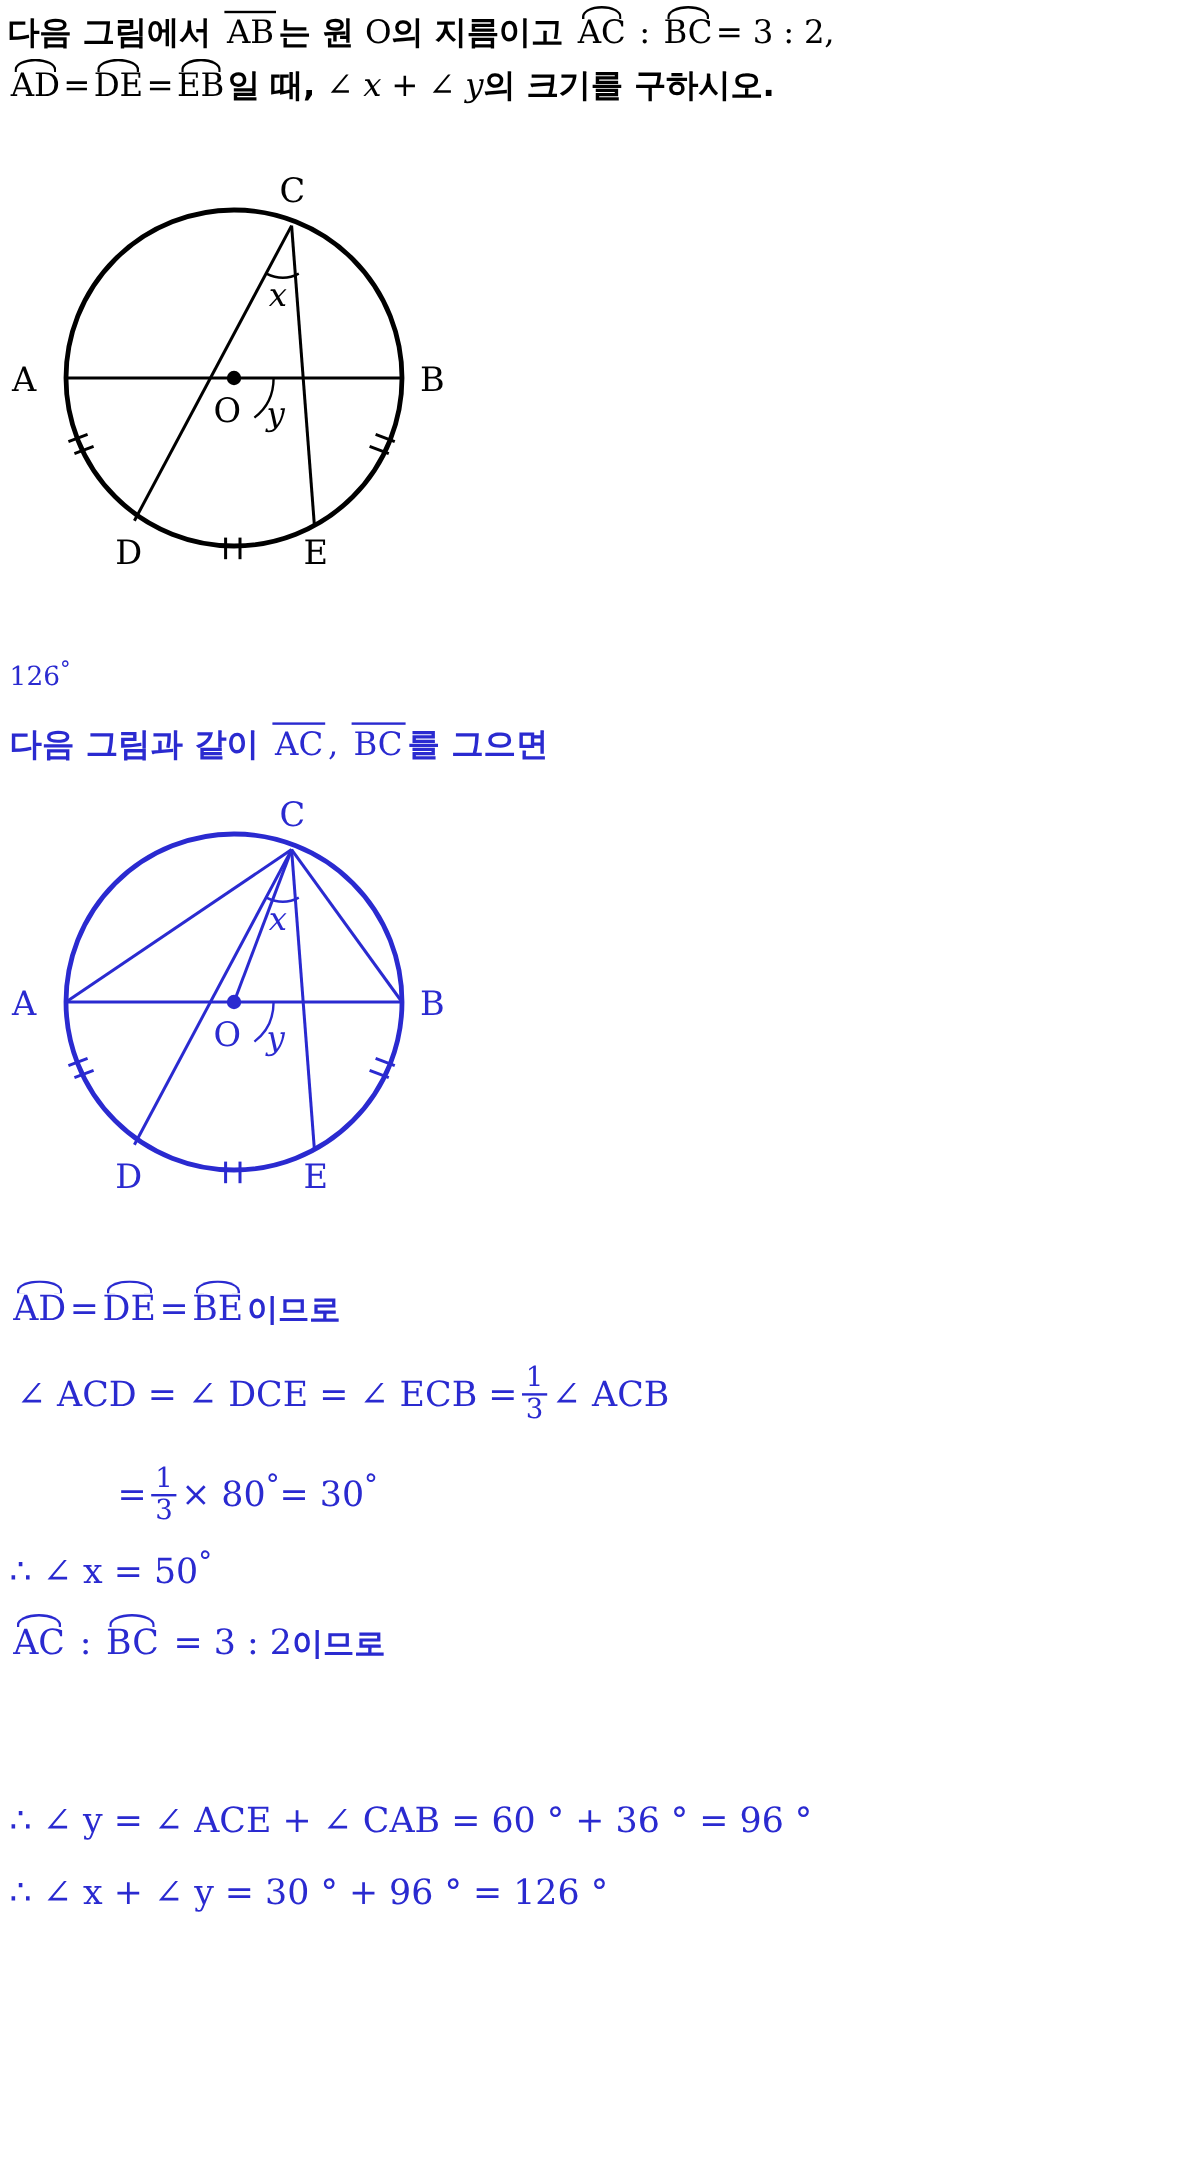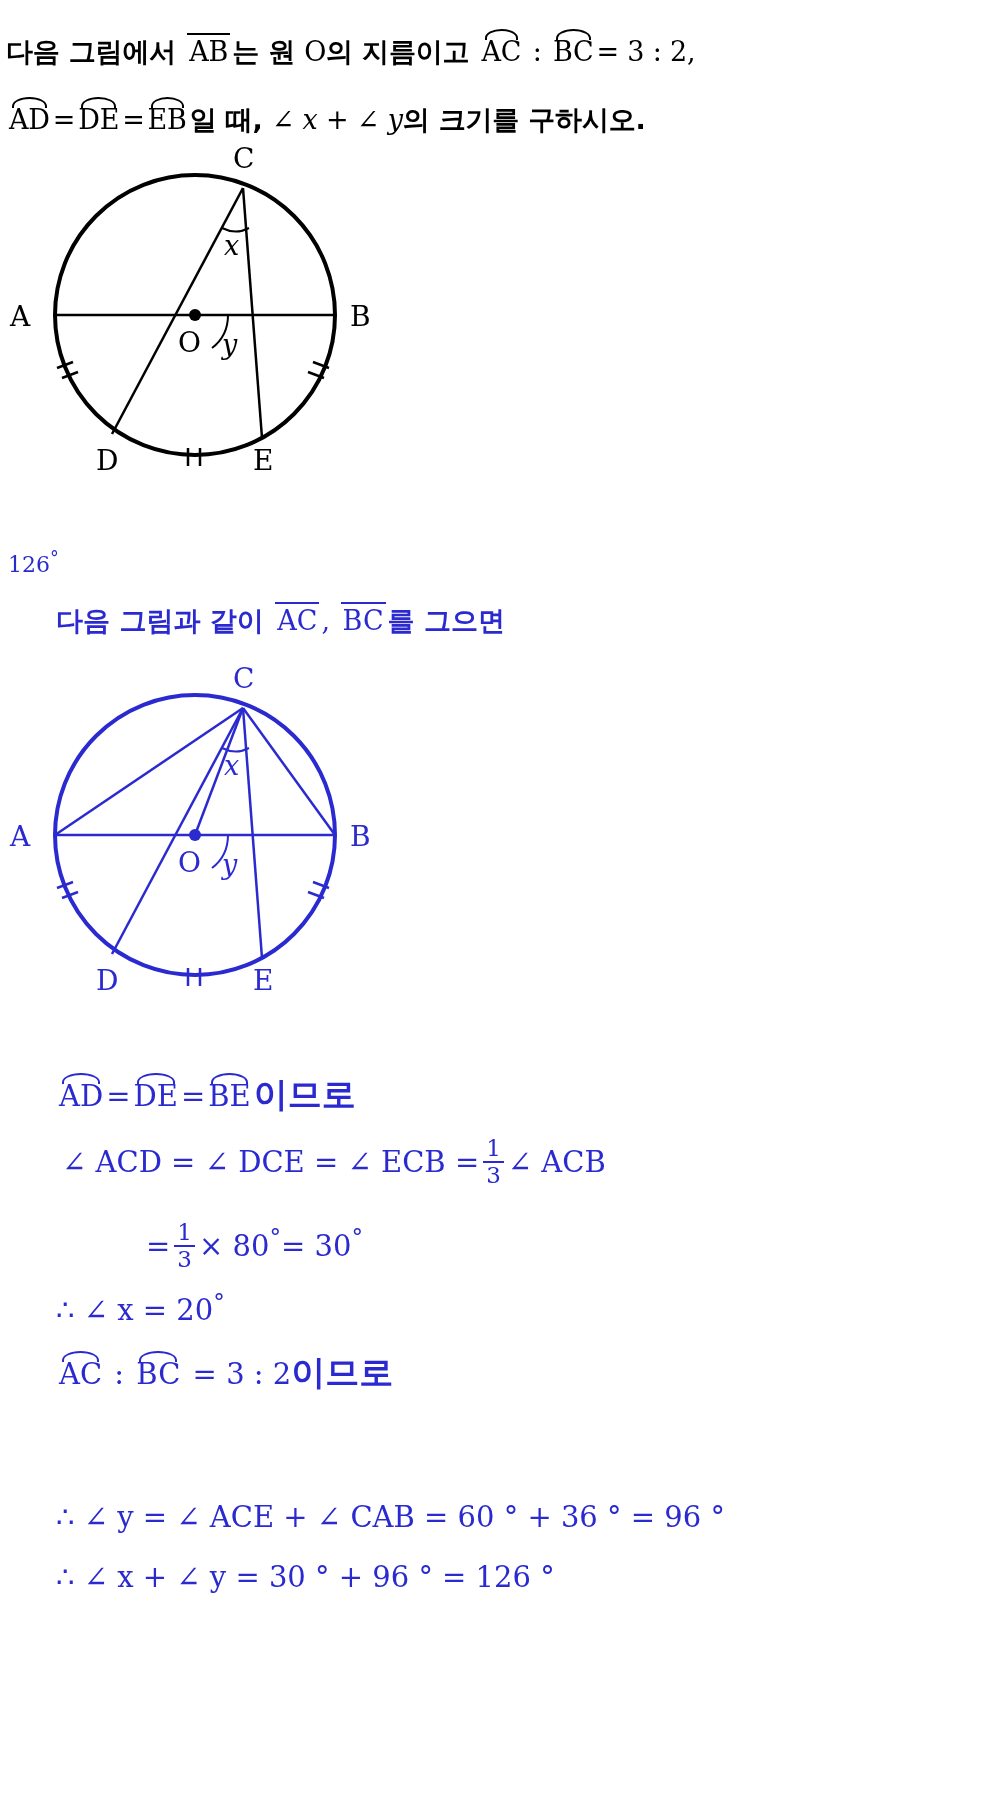--- a/index.html
+++ b/index.html
@@ -26,21 +26,21 @@
     position: absolute;
     left: 6px;
     top: 6px;
     width: 980px;
     font-size: 27px;
     line-height: 1.62;
     font-family: "DejaVu Sans", sans-serif;
     font-weight: bold;
     letter-spacing: -0.2px;
   }
-  .problem .ln { white-space: nowrap; margin-top: 24px; }
+  .problem .ln { white-space: nowrap; }
   .mathser {
     font-family: "DejaVu Serif", serif;
     font-weight: normal;
   }
   .mit {
     font-family: "DejaVu Serif", serif;
     font-style: italic;
     font-weight: normal;
   }
   
@@ -92,31 +92,30 @@
     font-family: "DejaVu Serif", serif;
   }
 
   
   .sol-line {
     position: absolute;
     color: #2a2ad0;
     font-family: "DejaVu Serif", serif;
     font-size: 29px;
     white-space: nowrap;
-    margin-left: 48px;
   }
   .sol-line.kr {
     font-family: "DejaVu Sans", sans-serif;
     font-weight: bold;
     font-size: 27px;
   }
   .kr-in {
     font-family: Liberation Mono, monospace;
     font-weight: bold;
-    font-size: 34px;
+    font-size: 26px;
   }
   .frac {
     display: inline-block;
     vertical-align: middle;
     text-align: center;
     font-size: 23px;
     line-height: 1.08;
     margin: 0 4px;
     position: relative;
     top: -2px;
@@ -223,21 +222,21 @@
 
   <div class="sol-line" style="left:14px; top:1138px;">
     <span>∠ ACD = ∠ DCE = ∠ ECB =</span><span class="frac"><span class="num">1</span><span class="den">3</span></span><span>∠ ACB</span>
   </div>
 
   <div class="sol-line" style="left:98px; top:1222px;">
     <span>=</span><span class="frac"><span class="num">1</span><span class="den">3</span></span><span>× 80</span><span class="deg">°</span><span>= 30</span><span class="deg">°</span>
   </div>
 
   <div class="sol-line" style="left:8px; top:1288px;">
-    <span>∴  ∠ x = 20</span><span class="deg">°</span>
+    <span>∴  ∠ x = 50</span><span class="deg">°</span>
   </div>
 
   <div class="sol-line" style="left:8px; top:1350px;">
     <span class="arc">AC</span><span> : </span><span class="arc">BC</span><span> = 3 : 2</span><span class="kr-in">이므로</span>
   </div>
 
 
   <div class="sol-line" style="left:8px; top:1500px;">∴   ∠ y = ∠ ACE + ∠ CAB = 60 ° + 36 ° = 96 °</div>
 
   <div class="sol-line" style="left:8px; top:1560px;">∴  ∠ x + ∠ y = 30 ° + 96 ° = 126 °</div>

